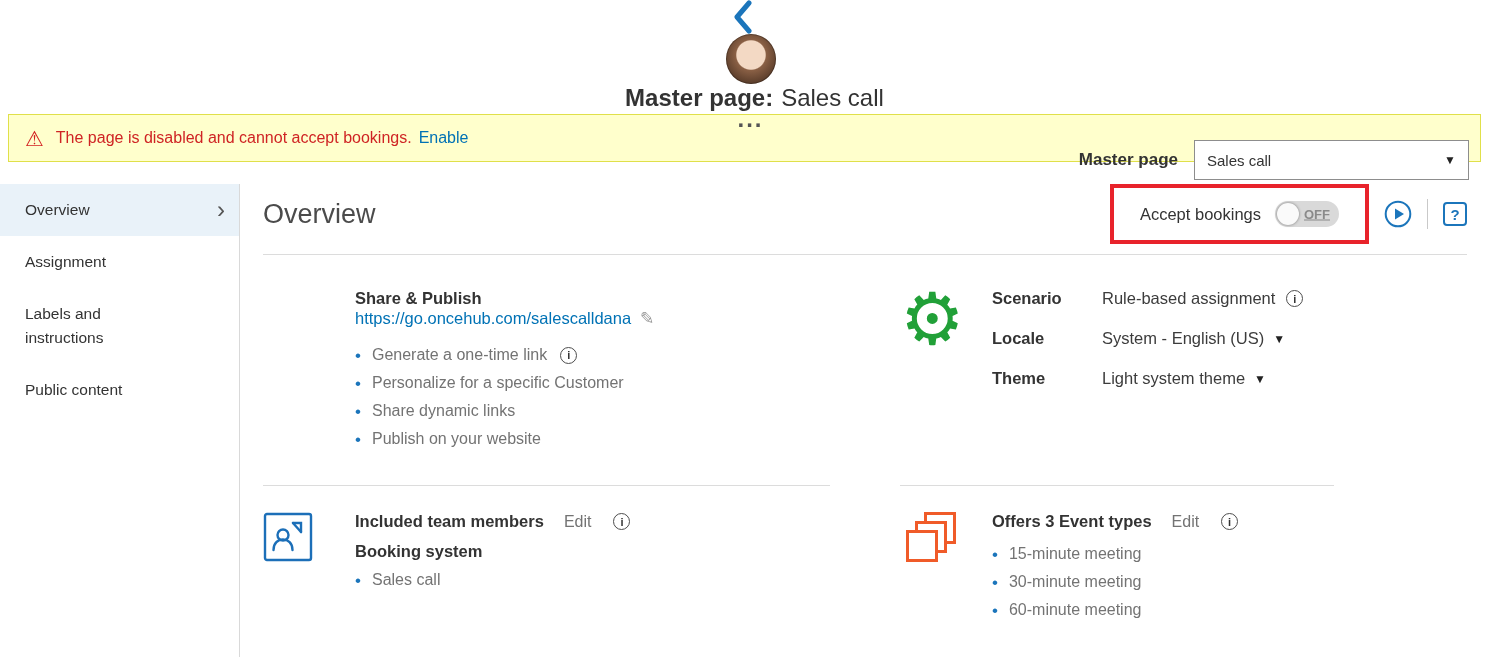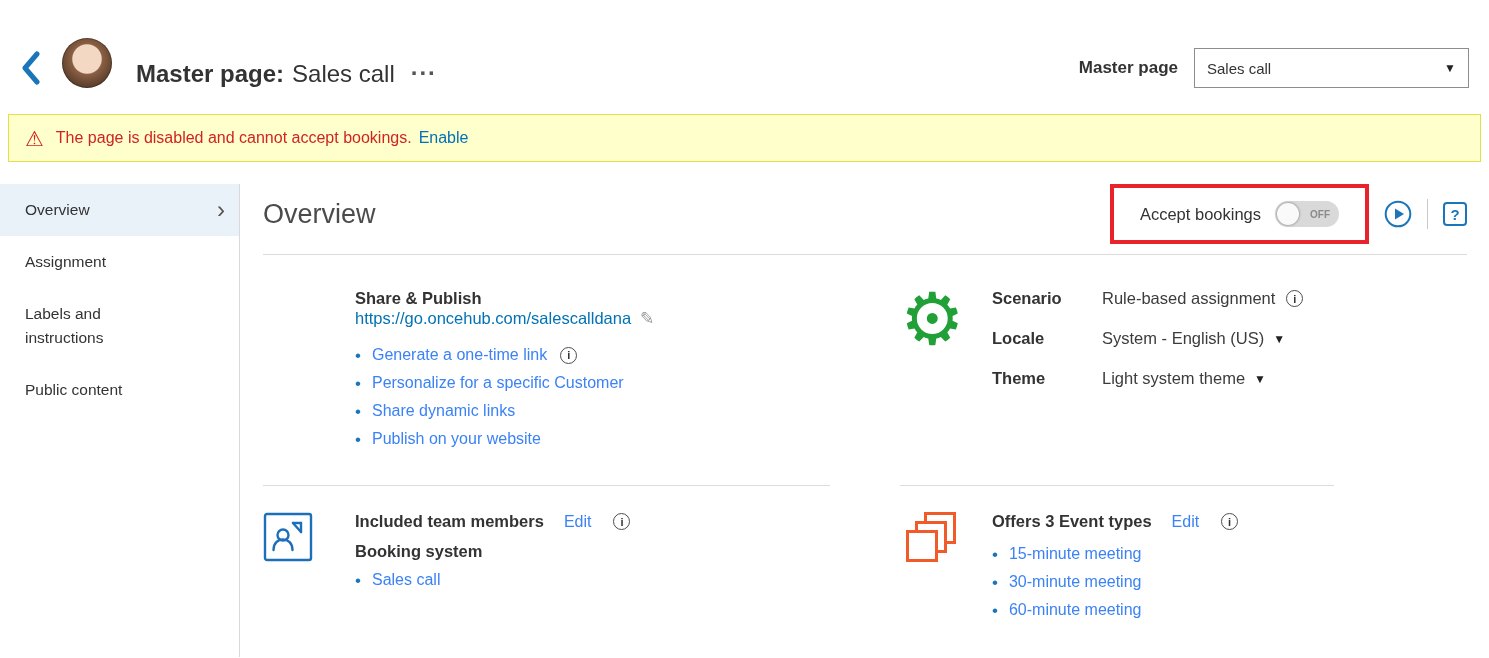--- a/index.html
+++ b/index.html
@@ -1,20 +1,20 @@
 <!DOCTYPE html>
 <html><head>
 <meta charset="utf-8">
 <style>
   * { box-sizing: border-box; margin: 0; padding: 0; }
   html,body { width:1489px; height:658px; background:#fff; overflow:hidden;
     font-family:"Liberation Sans", sans-serif; color:#333; }
 
   
-  .topbar { display:flex; align-items:flex-end; height:88px; padding:0 20px 0 16px; }
+  .topbar { display:flex; align-items:center; height:88px; padding:0 20px 0 16px;flex-direction:column; }
   .back-btn { width:30px; height:40px; display:flex; align-items:center; justify-content:center; cursor:pointer; }
   .avatar { width:50px; height:50px; border-radius:50%; margin-left:16px; flex:none;
     background: radial-gradient(circle at 50% 42%, #f3d9c4 0%, #f3d9c4 37%, #8a6045 40%, #5d3f2c 72%, #47301f 100%);
     box-shadow: inset 0 0 0 1px rgba(0,0,0,.25); }
   .title-wrap { margin-left:24px; font-size:24px; display:flex; align-items:baseline; gap:8px; }
   .title-prefix { font-weight:700; color:#333; }
   .title-name { font-weight:400; color:#333; }
   .ellipsis-btn { margin-left:16px; font-size:24px; font-weight:700; color:#555; letter-spacing:2px;
     transform: translateY(-7px); cursor:pointer; }
   .topbar-right { margin-left:auto; display:flex; align-items:center; gap:16px; }
@@ -42,21 +42,21 @@
   .main-header { display:flex; align-items:center; justify-content:space-between;
     border-bottom:1px solid #dcdcdc; padding-bottom:10px; min-height:62px; }
   .main-heading { font-size:27px; font-weight:400; color:#4b4b4b; }
   .header-controls { display:flex; align-items:center; gap:15px; }
   .accept-box { border:4px solid #e8232b; display:flex; align-items:center; gap:14px; padding:13px 26px; }
   .accept-label { font-size:16.5px; color:#333; }
   .toggle { width:64px; height:26px; border-radius:13px; background:#d9d9d9; position:relative; cursor:pointer; flex:none; }
   .toggle-knob { position:absolute; left:2px; top:2px; width:22px; height:22px; border-radius:50%;
     background:#fafafa; box-shadow:0 0 3px rgba(0,0,0,.45); }
   .toggle-state { position:absolute; right:9px; top:50%; transform:translateY(-50%);
-    font-size:10px; font-weight:700; color:#8a8a8a; }
+    font-size:13px; font-weight:700; color:#8a8a8a;text-decoration:underline; }
   .play-btn { cursor:pointer; display:flex; }
   .vdiv { width:1px; height:30px; background:#c9c9c9; }
   .help-btn { width:24px; height:24px; border:2px solid #1b75bb; border-radius:4px; color:#1b75bb;
     font-weight:700; font-size:15px; display:flex; align-items:center; justify-content:center; cursor:pointer; }
 
   
   .grid { display:grid; grid-template-columns:567px 1fr; column-gap:70px; padding-top:34px; }
   .cell { padding-bottom:32px; }
   .cell-bottom { border-top:1px solid #dcdcdc; padding-top:26px; }
   .cell-right { max-width:434px; }
@@ -65,21 +65,21 @@
   .avatar-lg { width:56px; height:56px; border-radius:50%;
     background: radial-gradient(circle at 50% 42%, #f3d9c4 0%, #f3d9c4 37%, #8a6045 40%, #5d3f2c 72%, #47301f 100%);
     box-shadow: inset 0 0 0 1px rgba(0,0,0,.25); }
   .sec-title { font-weight:700; font-size:16.5px; color:#333; }
   .sp-url { display:flex; align-items:center; gap:9px; margin-bottom:12px; }
   .sp-url a { color:#0072b5; font-size:16.5px; text-decoration:none; }
   .pencil-icon { color:#979797; font-size:17px; cursor:pointer; }
   ul.bullets { list-style:none; }
   ul.bullets li { display:flex; align-items:center; gap:11px; padding:5px 0; font-size:16px; }
   .dot { color:#1b75bb; font-size:17px; line-height:1; }
-  .blue-link { color:#3b82f6; text-decoration:none; cursor:pointer; }
+  .blue-link { color:#737373; text-decoration:none; cursor:pointer; }
   .info-icon { width:17px; height:17px; border:1px solid #4d4d4d; border-radius:50%; flex:none;
     display:inline-flex; align-items:center; justify-content:center; font-size:11px; font-weight:700;
     color:#333; cursor:pointer; margin-left:2px; }
   .title-row { display:flex; align-items:center; gap:20px; }
   .sub-title { font-weight:700; font-size:16.5px; margin-top:11px; margin-bottom:5px; }
 
   .gear-icon { font-size:72px; line-height:60px; color:#21a038; margin-top:-4px; }
   .set-row { display:flex; align-items:center; margin-bottom:21px; font-size:16.5px; }
   .set-row:last-child { margin-bottom:0; }
   .set-label { width:110px; flex:none; font-weight:700; color:#333; }

